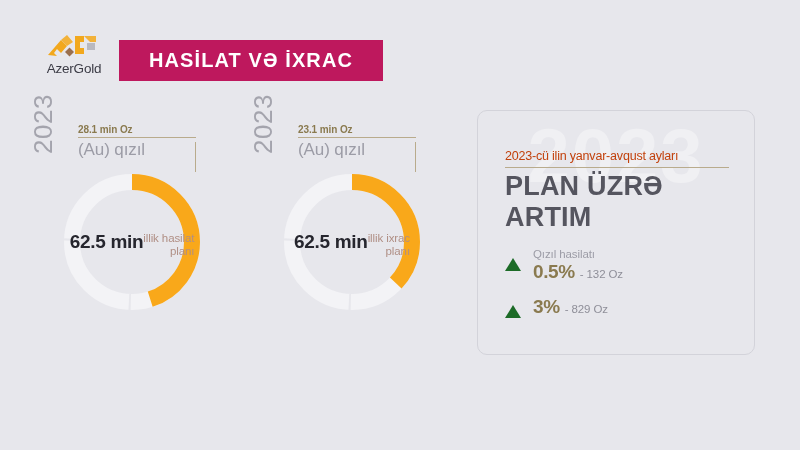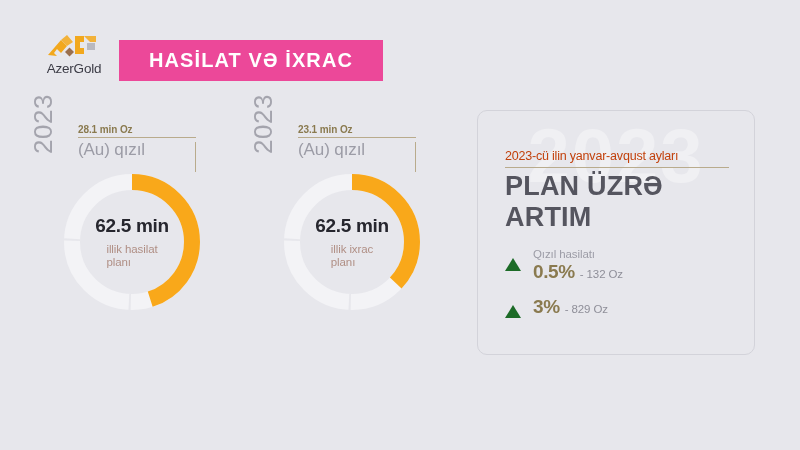--- a/index.html
+++ b/index.html
@@ -47,21 +47,21 @@
     color: #3c3c46;
     font-weight: 400;
   }
 
   #title-banner {
     position: absolute;
     left: 119px;
     top: 40px;
     width: 264px;
     height: 41px;
-    background: #ec4899;
+    background: #be185d;
     display: flex;
     align-items: center;
     justify-content: center;
   }
   #title-banner-text {
     color: #ffffff;
     font-size: 20px;
     font-weight: 700;
     letter-spacing: 1.1px;
   }
@@ -126,36 +126,36 @@
     height: 152px;
   }
   .donut-wrap svg { display: block; }
   .donut-center {
     position: absolute;
     left: 0;
     top: 0;
     width: 152px;
     height: 152px;
     display: flex;
-    flex-direction: column;
+    flex-direction: row;
     align-items: center;
     justify-content: center;
   }
   .donut-main {
     font-size: 19px;
     font-weight: 700;
     color: #26262e;
     letter-spacing: -0.3px;
   }
   .donut-cap {
     margin-top: 6px;
     font-size: 11.5px;
     line-height: 13px;
     color: #b08f85;
-    text-align: left;
+    text-align: right;
     letter-spacing: -0.1px;
   }
 
   
   #growth-card {
     position: absolute;
     left: 477px;
     top: 110px;
     width: 276px;
     height: 243px;

